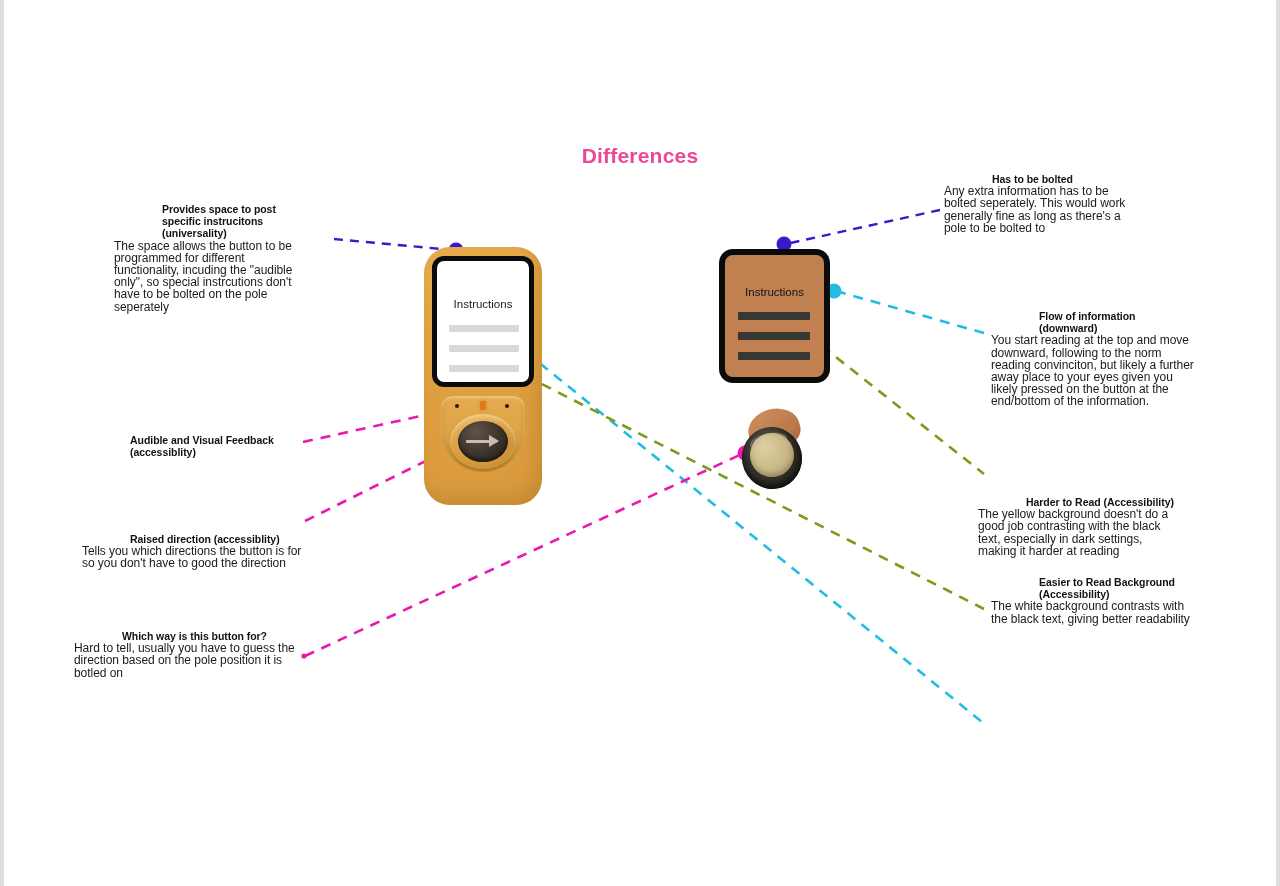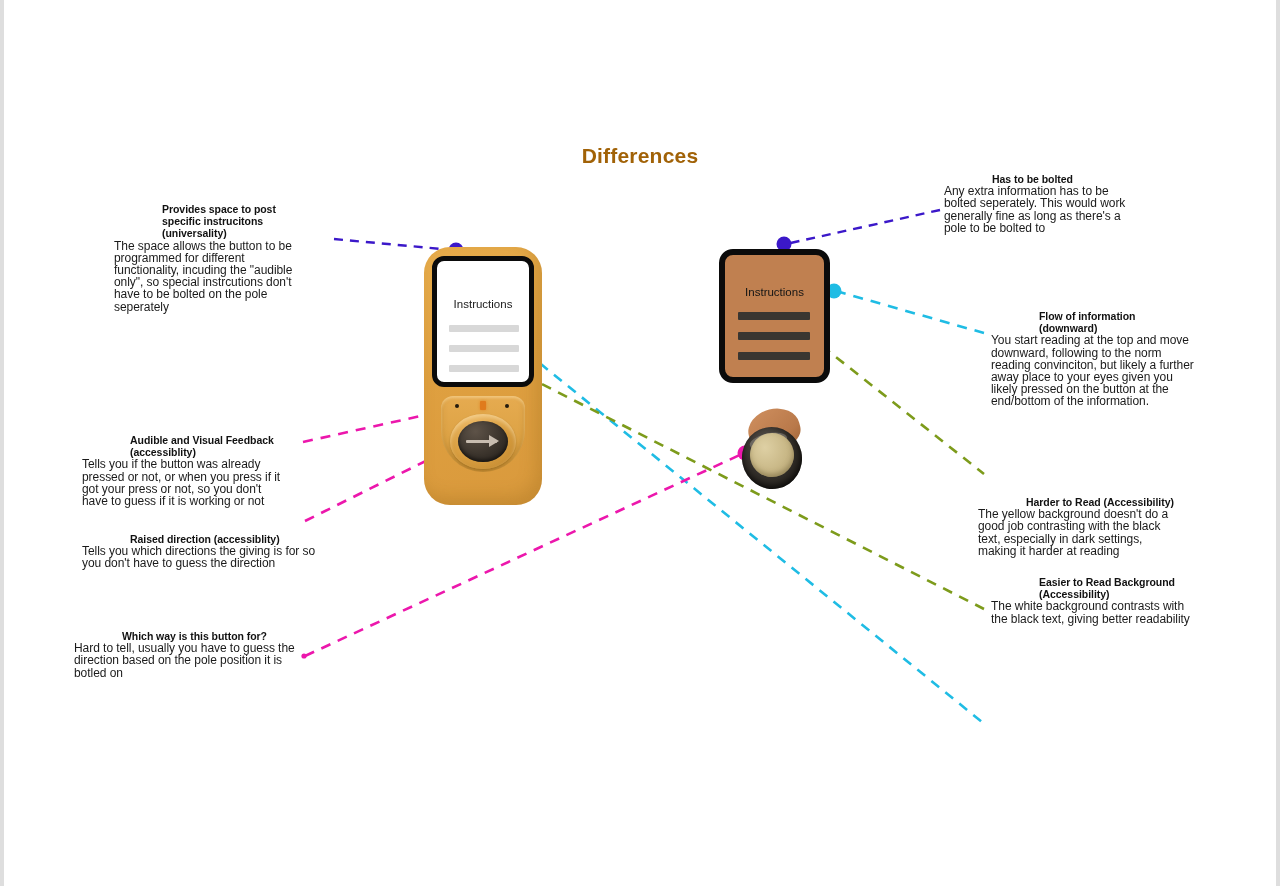--- a/index.html
+++ b/index.html
@@ -30,21 +30,21 @@
   .page-edge.right { right: 0; }
 
   .title {
     position: absolute;
     left: 0;
     right: 0;
     top: 144px;
     text-align: center;
     font-size: 21px;
     font-weight: bold;
-    color: #a16207;
+    color: #ec4899;
     letter-spacing: 0.2px;
   }
 
   
   .note {
     position: absolute;
     color: #111111;
   }
   .note .note-title {
     font-size: 10.5px;
@@ -354,26 +354,25 @@
     <div class="cap"></div>
   </div>
 
   <div class="note" style="left:114px; top:203px; width:190px;">
     <p class="note-title">Provides space to post specific instrucitons (universality)</p>
     <p class="note-body">The space allows the button to be programmed for different functionality, incuding the "audible only", so special instrcutions don't have to be bolted on the pole seperately</p>
   </div>
 
   <div class="note" style="left:82px; top:434px; width:205px;">
     <p class="note-title">Audible and Visual Feedback (accessiblity)</p>
-    <p class="note-body">Tells you if the button was already pressed or not, or when you press if it got your press or not, so you don't have to guess if it is working or not</p>
   </div>
 
   <div class="note" style="left:82px; top:533px; width:235px;">
     <p class="note-title">Raised direction (accessiblity)</p>
-    <p class="note-body">Tells you which directions the giving is for so you don't have to guess the direction</p>
+    <p class="note-body">Tells you which directions the button is for so you don't have to good the direction</p>
   </div>
 
   <div class="note" style="left:74px; top:630px; width:228px;">
     <p class="note-title">Which way is this button for?</p>
     <p class="note-body">Hard to tell, usually you have to guess the direction based on the pole position it is botled on</p>
   </div>
 
   <div class="note" style="left:944px; top:173px; width:195px;">
     <p class="note-title">Has to be bolted</p>
     <p class="note-body">Any extra information has to be bolted seperately. This would work generally fine as long as there's a pole to be bolted to</p>

